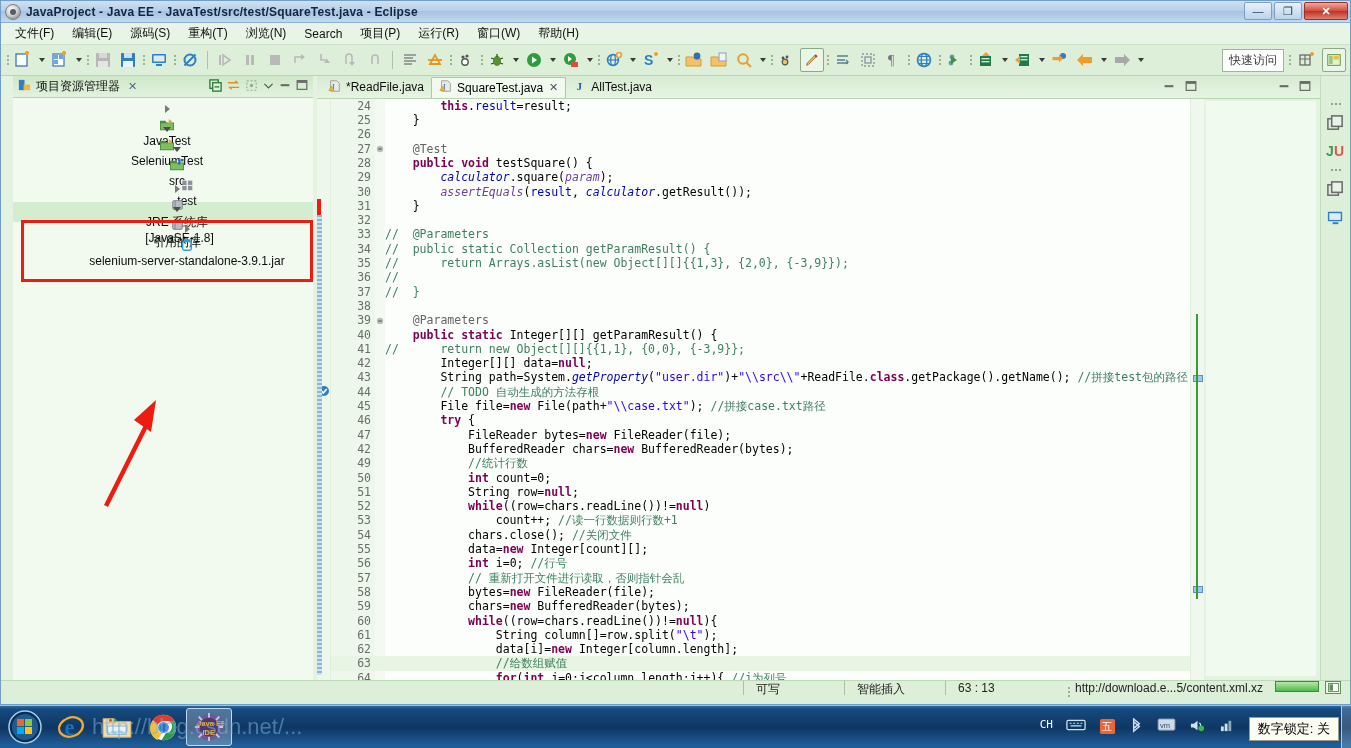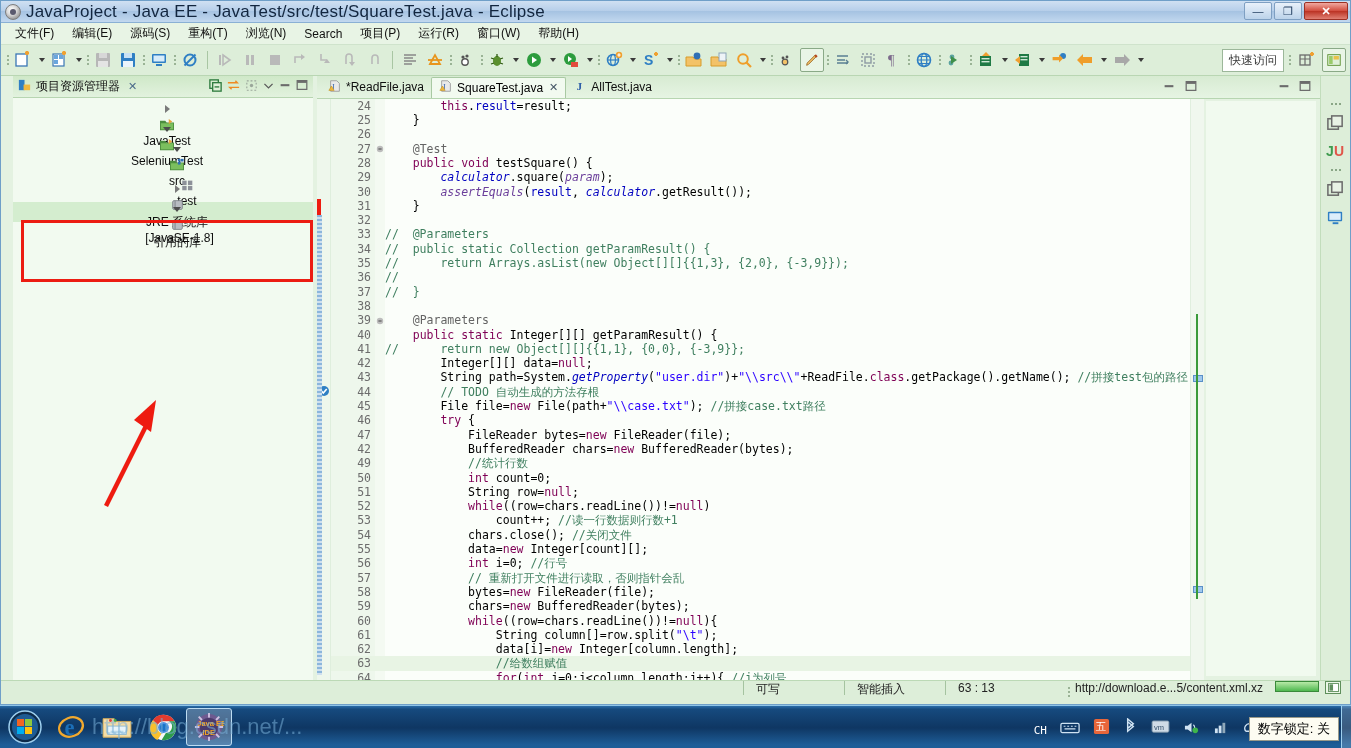--- a/index.html
+++ b/index.html
@@ -34,21 +34,21 @@
     width:16px; height:16px; margin-right:5px;
     border-radius:50%;
     background:radial-gradient(circle at 40% 35%, #fff 0%, #d9d9d9 40%, #9a9a9a 75%, #6e6e6e 100%);
     border:1px solid #7d7d7d;
     position:relative;
   }
   #title-bar .win-icon::after{
     content:""; position:absolute; left:4px; top:4px; width:6px; height:6px;
     border-radius:50%; background:#5a5a6e;
   }
-  #title-text { font-size:17px; color:#12263f; letter-spacing:.2px; }
+  #title-text { font-size:12px; color:#12263f; letter-spacing:.2px;font-weight:bold; }
   #win-buttons { position:absolute; right:2px; top:1px; display:flex; gap:2px; }
   #win-buttons div {
     width:28px; height:18px;
     border:1px solid #7e9fc2;
     border-radius:2px;
     display:flex; align-items:center; justify-content:center;
     font-size:11px; color:#1e3a5c;
     background:linear-gradient(to bottom,#e9f1fa,#bcd3ea);
   }
   #win-buttons .close {
@@ -157,21 +157,21 @@
   .codeline {
     height:14.3px; line-height:14.3px;
     font-family:"DejaVu Sans Mono","Liberation Mono",monospace;
     font-size:11.5px; white-space:pre; color:#000;
   }
   .gline {
     height:14.3px; line-height:14.3px; text-align:right; padding-right:4px;
     font-family:"DejaVu Sans Mono","Liberation Mono",monospace;
     font-size:11.5px; color:#6c6c6c;
   }
-  .kw { color:#7f0055; font-weight:normal; }
+  .kw { color:#7f0055; font-weight:bold; }
   .cm { color:#3f7f5f; }
   .st { color:#2a00ff; }
   .fld { color:#0000c0; }
   .it  { font-style:italic; color:#0000c0; }
   .itp { font-style:italic; color:#6a3e9a;margin-top:31px; }
   .ann { color:#646464; }
   .hl-line { background:#e8f4e4; }
 
   #right-scroll { width:14px; flex:0 0 14px; background:#f0f7ee; position:relative; border-left:1px solid #e0eede; }
   .sc-marker { position:absolute; left:2px; width:10px; height:7px; border:1px solid #5a90c8; background:#9fc8ee; }
@@ -207,21 +207,21 @@
     border-top:1px solid #8fc4e8;
     display:flex; align-items:center;
     overflow:hidden;
   }
   #start-orb {
     width:46px; height:38px; margin-left:2px;
     display:flex; align-items:center; justify-content:center;
   }
   .tb-launch { width:46px; height:38px; display:flex; align-items:center; justify-content:center; }
   .tb-launch.active { border:1px solid #bddcf2; border-radius:3px; background:rgba(255,255,255,.25); }
-  #tray { margin-left:auto; display:flex; align-items:flex-end; gap:13px; padding-right:18px; color:#fff; font-size:11px; position:relative; }
+  #tray { margin-left:auto; display:flex; align-items:flex-start; gap:13px; padding-right:12px; color:#fff; font-size:11px; position:relative; }
   #clock { text-align:center; line-height:1.15; font-size:12px; color:#fff; width:62px; }
   #tooltip-numlock {
     position:absolute; right:12px; bottom:-4px;
     background:#fdfcf2; border:1px solid #9a9a8a;
     font-size:13px; color:#000; padding:2px 8px; white-space:nowrap;
   }
   #watermark {
     position:absolute; left:92px; top:8px;
     font-size:22px; color:rgba(120,175,215,.55);
     font-family:"Liberation Sans", sans-serif;
@@ -720,20 +720,30 @@
           <span class="tree-icon">
             <svg width="15" height="14" viewBox="0 0 16 16">
                 <rect x="2.5" y="3" width="11" height="10" rx="1.5" fill="#b8bcc2" stroke="#7d8288"></rect>
                 <rect x="4.5" y="3" width="1.5" height="10" fill="#8d9199"></rect>
               </svg>
           </span>
           <span class="tree-label">引用的库</span>
         </div>
 
 
+        <div class="tree-row" style="padding-left:48px">
+          <span class="tw collapsed"></span>
+          <span class="tree-icon">
+            <svg width="14" height="14" viewBox="0 0 16 16">
+                <rect x="4" y="1.5" width="8" height="2" fill="#2f9fd0"></rect>
+                <rect x="3" y="4" width="10" height="10" rx="2" fill="none" stroke="#2f9fd0" stroke-width="1.6"></rect>
+              </svg>
+          </span>
+          <span class="tree-label">selenium-server-standalone-3.9.1.jar</span>
+        </div>
 
         <div id="highlight-box"></div>
 
         <svg id="red-arrow" viewBox="0 0 70 110">
           <path d="M8 108 L48 28" stroke="#ee1b10" stroke-width="4.5" fill="none"></path>
           <path d="M58 2 L53 34 L36 22 Z" fill="#ee1b10"></path>
         </svg>
       </div>
     </div>
 

